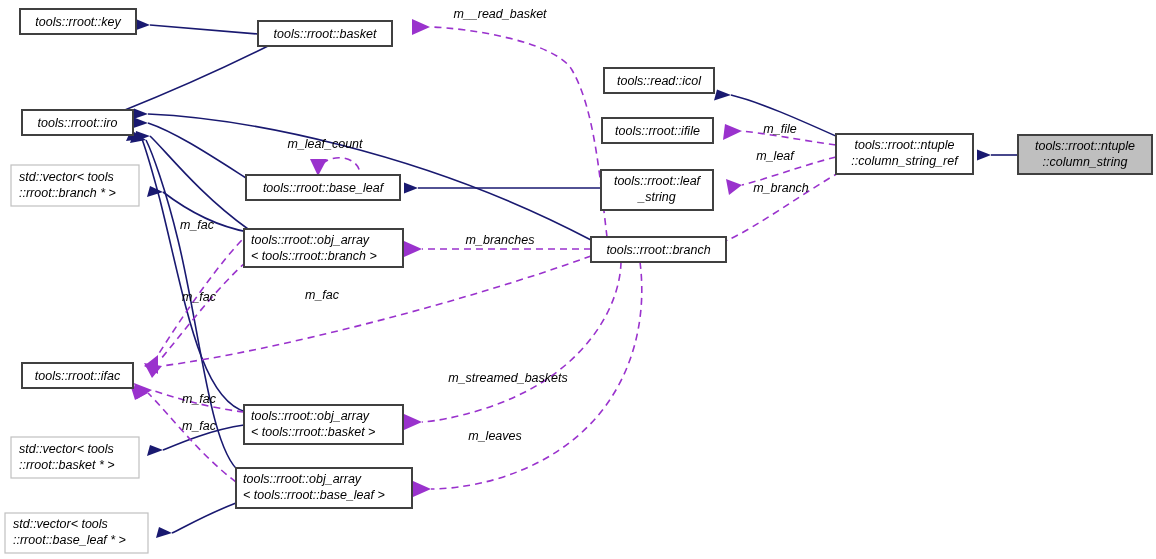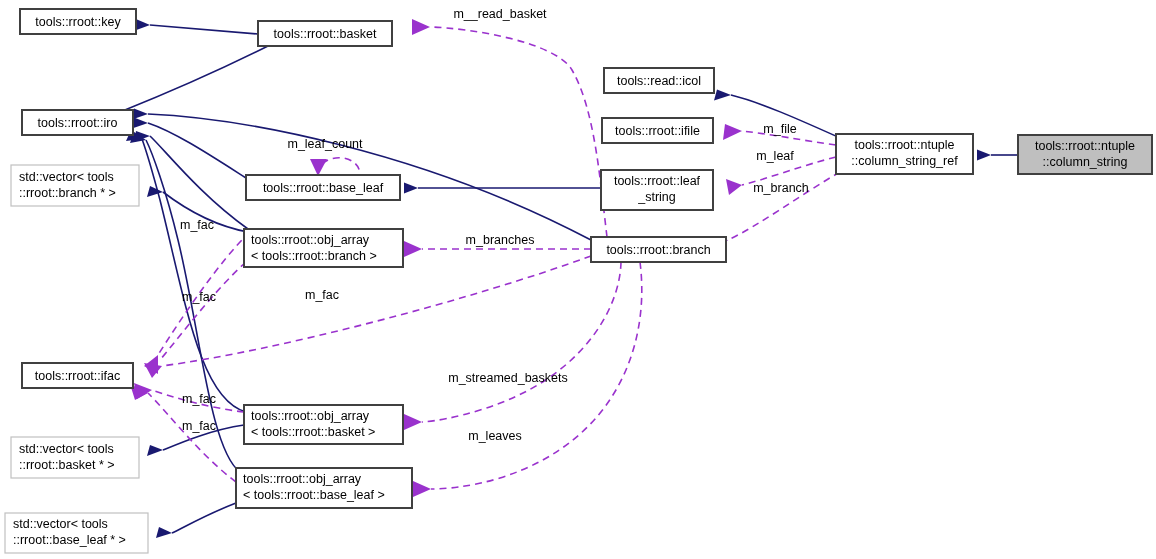--- a/index.html
+++ b/index.html
@@ -7,20 +7,21 @@
     padding: 0;
     background: #ffffff;
   }
   #diagram-root {
     position: relative;
     width: 1156px;
     height: 559px;
     background: #ffffff;
     font-family: "Liberation Sans", sans-serif;
     overflow: hidden;
+    font-style: italic;
   }
   svg#graph {
     position: absolute;
     top: 0;
     left: 0;
     width: 1156px;
     height: 559px;
   }
   .node-box {
     fill: #ffffff;

